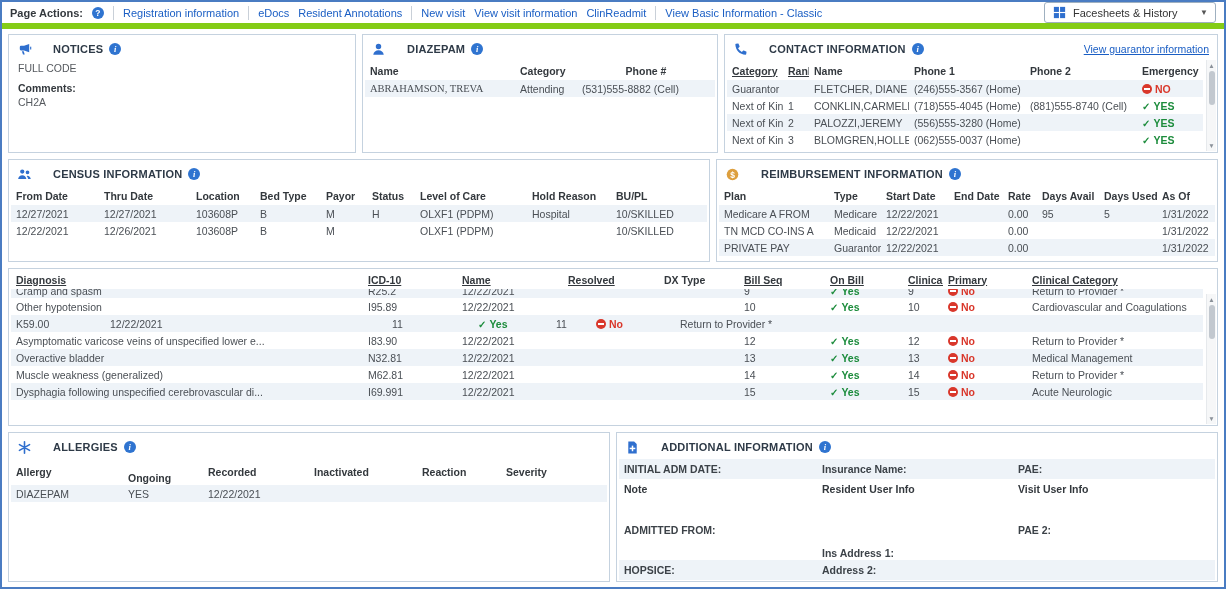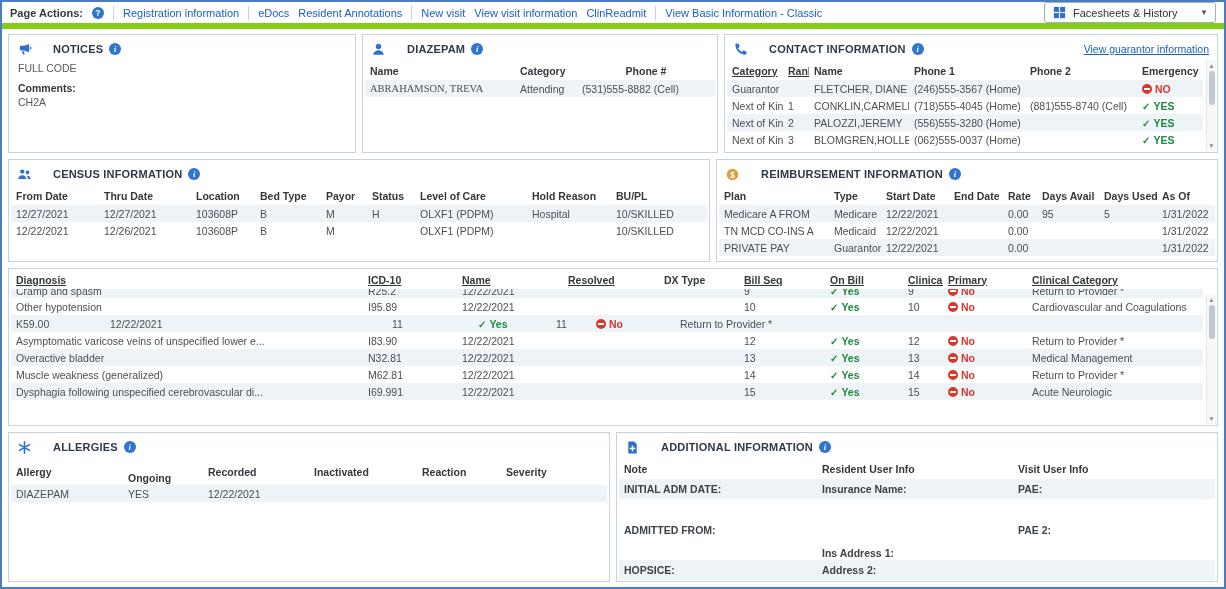--- a/index.html
+++ b/index.html
@@ -471,30 +471,30 @@
           <svg class="pico" viewBox="0 0 16 16">
               <path fill="#2f6fce" d="M3.5 1.5h6.2l2.8 2.8v10.2H3.5z"></path>
               <rect x="7.2" y="6" width="1.6" height="6" fill="#fff"></rect>
               <rect x="5" y="8.2" width="6" height="1.6" fill="#fff"></rect>
             </svg>
           <span class="ptitle">ADDITIONAL INFORMATION</span>
           <span class="info-ico"></span>
         </div>
         <div class="pbody">
           <div class="tbl labels">
+              <div class="trow stripe">
+                <div class="cell" style="width: 198px;">INITIAL ADM DATE:</div>
+                <div class="cell" style="width: 196px;">Insurance Name:</div>
+                <div class="cell" style="flex: 1 1 0px; min-width: 0px;">PAE:</div>
+              </div>
               <div class="trow thead">
                 <div class="cell hcell" style="width: 198px;">Note</div>
                 <div class="cell hcell" style="width: 196px;">Resident User Info</div>
                 <div class="cell hcell" style="flex: 1 1 0px; min-width: 0px;">Visit User Info</div>
               </div>
-              <div class="trow stripe">
-                <div class="cell" style="width: 198px;">INITIAL ADM DATE:</div>
-                <div class="cell" style="width: 196px;">Insurance Name:</div>
-                <div class="cell" style="flex: 1 1 0px; min-width: 0px;">PAE:</div>
-              </div>
               <div class="trow">
                 <div class="cell" style="width: 198px;">ADMITTED FROM:</div>
                 <div class="cell" style="width: 196px; margin-top: 47px;">Ins Address 1:</div>
                 <div class="cell" style="flex: 1 1 0px; min-width: 0px;">PAE 2:</div>
               </div>
               <div class="trow stripe">
                 <div class="cell" style="width: 198px;">HOPSICE:</div>
                 <div class="cell" style="width: 196px;">Address 2:</div>
                 <div class="cell" style="flex: 1 1 0px; min-width: 0px;"></div>
               </div>

